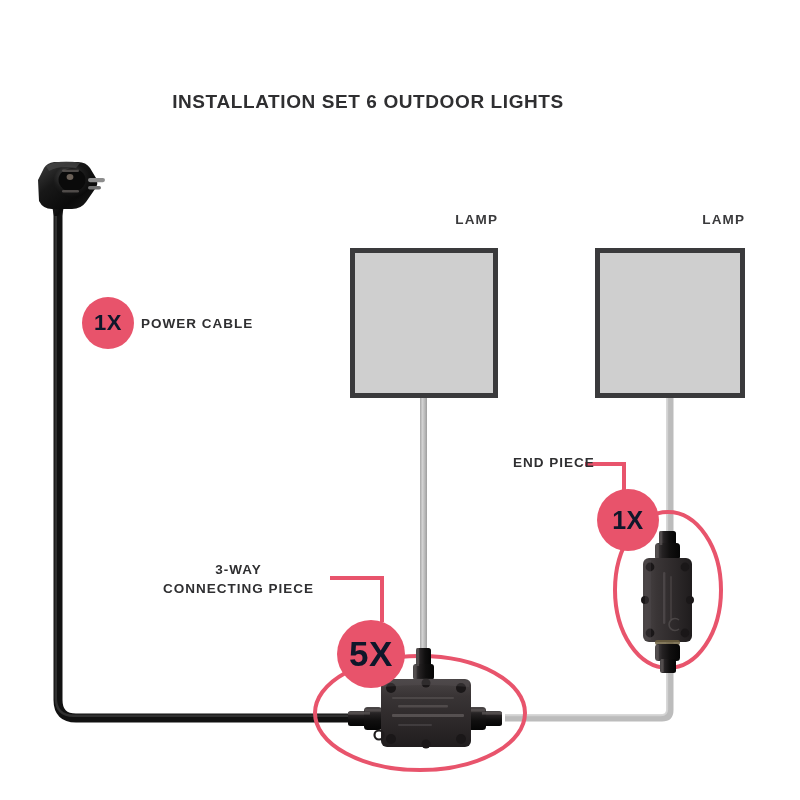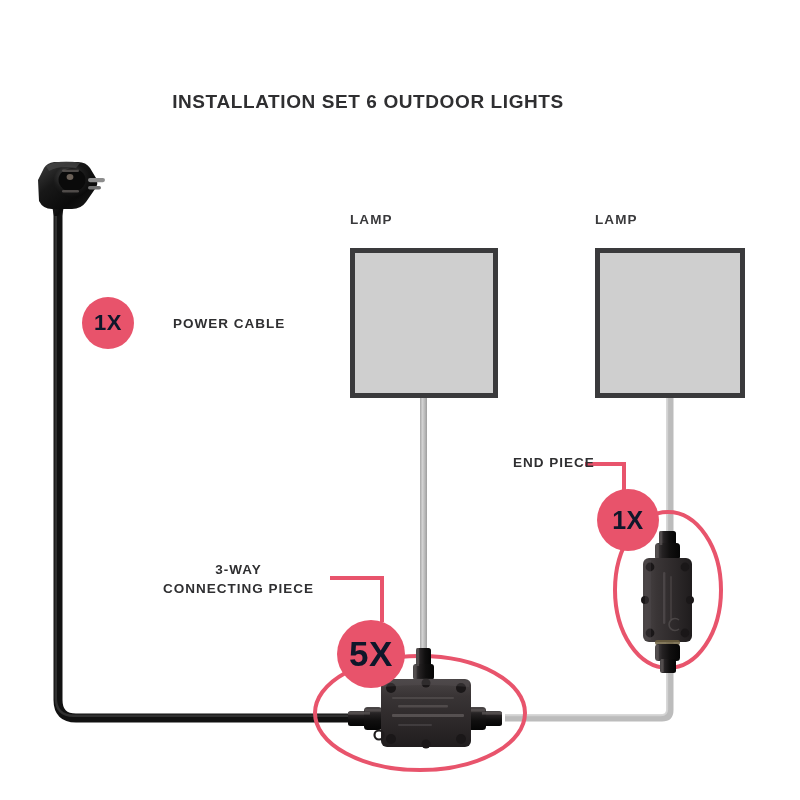--- a/index.html
+++ b/index.html
@@ -32,21 +32,21 @@
     color: #2f2f31;
     font-family: "Liberation Sans", sans-serif;
     margin-top: 41px;
   }
   .lamp-label {
     position: absolute;
     font-size: 13.5px;
     font-weight: bold;
     letter-spacing: 1.1px;
     color: #3a3a3c;
-    text-align: left;
+    text-align: right;
   }
   .lamp-label.one { left: 350px; top: 212px; width: 148px; }
   .lamp-label.two { left: 595px; top: 212px; width: 150px; }
 
   .lamp-box {
     position: absolute;
     box-sizing: border-box;
     border: 5px solid #3a3a3c;
     background: #cfcfcf;
   }
@@ -55,21 +55,21 @@
 
   .callout-label {
     position: absolute;
     font-size: 13.5px;
     font-weight: bold;
     letter-spacing: 1.0px;
     color: #2f2f31;
     line-height: 19px;
     white-space: pre-line;
   }
-  #label-power-cable { left: 141px; top: 314px; margin-left: 32px; }
+  #label-power-cable { left: 141px; top: 314px; }
   #label-end-piece   { left: 513px; top: 453px; text-align: center; }
   #label-three-way   { left: 163px; top: 560px; text-align: center; }
 
   .badge {
     position: absolute;
     border-radius: 50%;
     background: #e8536b;
     color: #0f172a;
     font-weight: bold;
     display: flex;

